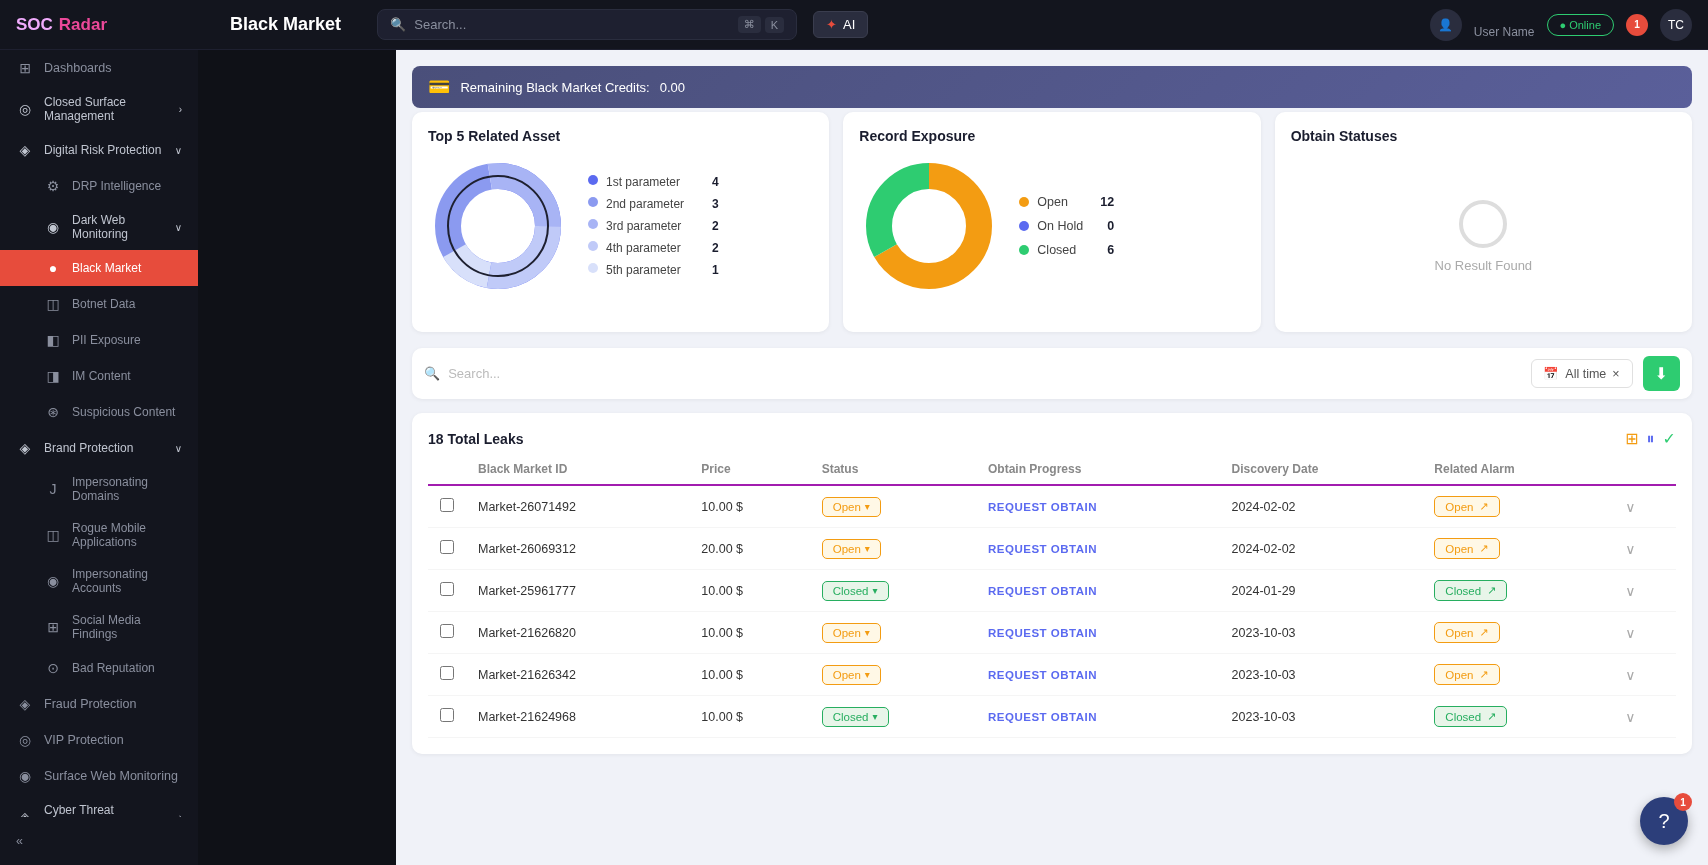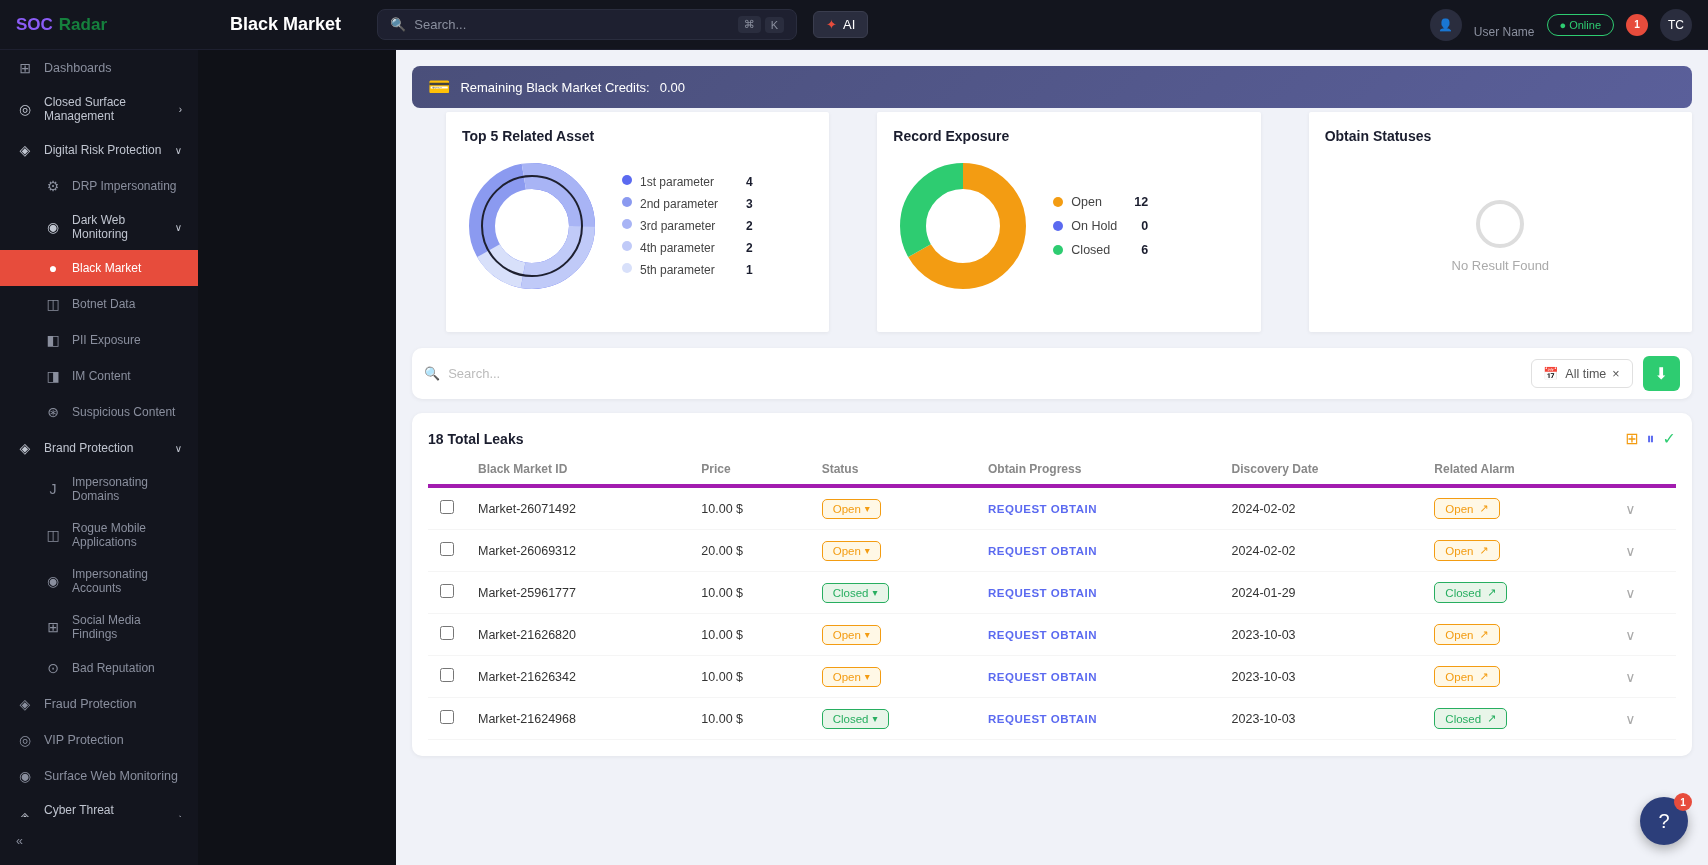--- a/index.html
+++ b/index.html
@@ -31,21 +31,21 @@
     .avatar { width: 32px; height: 32px; border-radius: 50%; background: #2a2d3e; display: flex; align-items: center; justify-content: center; font-size: 12px; color: #fff; }
     .status-btn { background: transparent; border: 1px solid #2ecc71; border-radius: 20px; padding: 4px 12px; color: #2ecc71; font-size: 11px; cursor: pointer; }
     .notif-btn { background: #e74c3c; border-radius: 50%; width: 22px; height: 22px; display: flex; align-items: center; justify-content: center; font-size: 10px; color: #fff; font-weight: 700; cursor: pointer; }
 
     
     .main { margin-left: 198px; margin-top: 50px; flex: 1; background: #f0f2f8; overflow-y: auto; height: calc(865px - 50px); }
     .main-inner { padding: 16px; }
 
     
     .cards-row { display: grid; grid-template-columns: 1fr 1fr 1fr; gap: 14px; margin-bottom: 16px; }
-    .card { background: #fff; border-radius: 2px; padding: 16px; box-shadow: 0 1px 4px rgba(0,0,0,0.06); margin-left: 34px; }
+    .card { background: #fff; border-radius: 10px; padding: 16px; box-shadow: 0 1px 4px rgba(0,0,0,0.06); }
     .card-title { font-size: 14px; font-weight: 600; color: #1a1d2e; margin-bottom: 12px; }
 
     
     .donut-container { display: flex; align-items: center; gap: 20px; }
     .donut-wrap { position: relative; width: 140px; height: 140px; flex-shrink: 0; }
     .donut-wrap svg { width: 140px; height: 140px; }
     .legend { display: flex; flex-direction: column; gap: 8px; }
     .legend-item { display: flex; align-items: flex-start; gap: 8px; font-size: 12px; color: #444; }
     .legend-dot { width: 10px; height: 10px; border-radius: 50%; flex-shrink: 0; }
     .legend-count { margin-left: auto; font-weight: 600; color: #1a1d2e; padding-left: 20px; }
@@ -74,43 +74,43 @@
     
     .table-container { background: #fff; border-radius: 10px; padding: 16px; box-shadow: 0 1px 4px rgba(0,0,0,0.06); }
     .table-header-row { display: flex; align-items: center; justify-content: space-between; margin-bottom: 6px; }
     .total-leaks { font-size: 14px; font-weight: 600; color: #1a1d2e; }
     .view-icons { display: flex; gap: 8px; align-items: center; }
     .view-icon { cursor: pointer; color: #f39c12; font-size: 16px; }
     .view-icon.pause { color: #5b6af0; }
     .view-icon.check { color: #2ecc71; }
 
     table { width: 100%; border-collapse: collapse; }
-    thead th { text-align: left; font-size: 12px; font-weight: 600; color: #888; padding: 8px 12px; border-bottom: 4px solid #a21caf; }
+    thead th { text-align: left; font-size: 12px; font-weight: 600; color: #888; padding: 8px 12px; border-bottom: 2px solid #a21caf; }
     tbody tr { border-bottom: 1px solid #f5f5f5; }
     tbody td { padding: 10px 12px; font-size: 12.5px; color: #333; vertical-align: middle; }
     .cb-col { width: 30px; }
     .checkbox { width: 14px; height: 14px; border: 1.5px solid #ccc; border-radius: 3px; cursor: pointer; background: #fff; }
     .status-badge { border-radius: 5px; padding: 3px 10px; font-size: 11.5px; font-weight: 500; display: inline-flex; align-items: center; gap: 4px; cursor: pointer; }
     .status-open { background: #fff8e6; color: #f39c12; border: 1px solid #f39c12; }
     .status-closed { background: #e8f5e9; color: #27ae60; border: 1px solid #27ae60; }
     .obtain-link { color: #5b6af0; font-size: 11.5px; font-weight: 600; text-transform: uppercase; letter-spacing: 0.5px; cursor: pointer; }
     .alarm-badge { border-radius: 5px; padding: 3px 10px; font-size: 11.5px; font-weight: 500; display: inline-flex; align-items: center; gap: 4px; cursor: pointer; }
     .alarm-open { background: #fff8e6; color: #f39c12; border: 1px solid #f39c12; }
     .alarm-closed { background: #e8f5e9; color: #27ae60; border: 1px solid #27ae60; }
     .expand-btn { color: #aaa; cursor: pointer; font-size: 14px; }
     .ext-icon { font-size: 11px; margin-left: 2px; }
 
     
     .help-fab { position: fixed; bottom: 20px; right: 20px; width: 48px; height: 48px; background: #2c3e7a; border-radius: 50%; display: flex; align-items: center; justify-content: center; color: #fff; font-size: 20px; cursor: pointer; box-shadow: 0 4px 12px rgba(0,0,0,0.3); z-index: 999; }
     .help-badge { position: absolute; top: -4px; right: -4px; width: 18px; height: 18px; background: #e74c3c; border-radius: 50%; font-size: 10px; display: flex; align-items: center; justify-content: center; color: #fff; font-weight: 700; }
 
     .sidebar-scroll { overflow-y: auto; flex: 1; }
 
-    .logo-soc { color: #8b5cf6; font-weight: 900; font-size: 17px; }
-    .logo-radar { color: #15803d; font-weight: 700; font-size: 17px; }
+    .logo-soc { color: #f0abfc; font-weight: 900; font-size: 17px; }
+    .logo-radar { color: #ec4899; font-weight: 700; font-size: 17px; }
   </style>
 </head>
 <body>
 
 <div class="topbar">
   <div class="topbar-logo">
     <span class="logo-soc">SOC</span>
     <span class="logo-radar">Radar</span>
   </div>
   <span class="topbar-title">Black Market</span>
@@ -147,21 +147,21 @@
       <span>Closed Surface Management</span>
       <span class="chevron">›</span>
     </div>
     <div class="sidebar-item section-header">
       <span class="sidebar-icon">◈</span>
       <span>Digital Risk Protection</span>
       <span class="chevron">∨</span>
     </div>
     <div class="sidebar-item sidebar-sub">
       <span class="sidebar-icon">⚙</span>
-      <span>DRP Impersonating</span>
+      <span>DRP Intelligence</span>
     </div>
     <div class="sidebar-item sidebar-sub section-header">
       <span class="sidebar-icon">◉</span>
       <span>Dark Web Monitoring</span>
       <span class="chevron">∨</span>
     </div>
     <div class="sidebar-item sidebar-sub active">
       <span class="sidebar-icon">●</span>
       <span>Black Market</span>
     </div>

